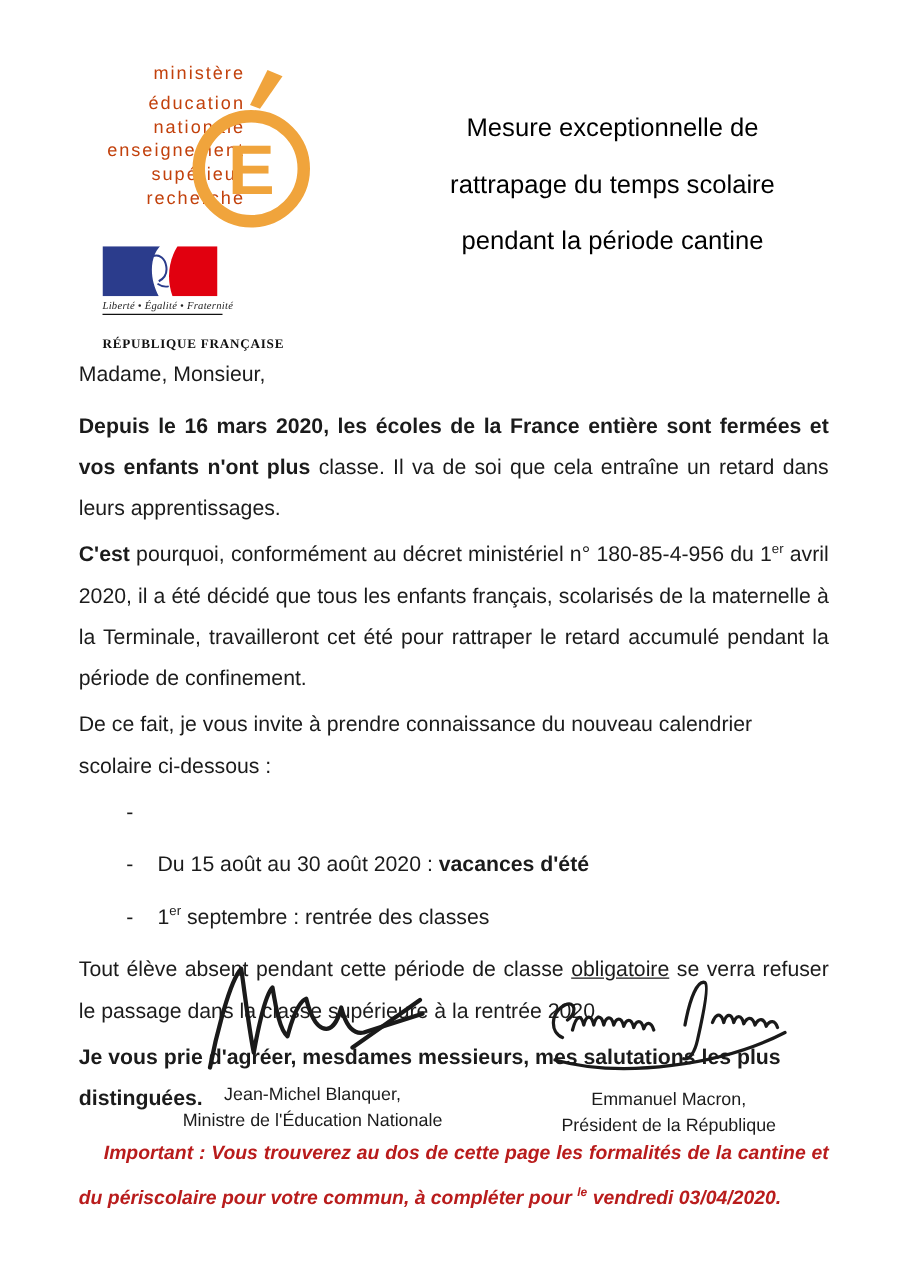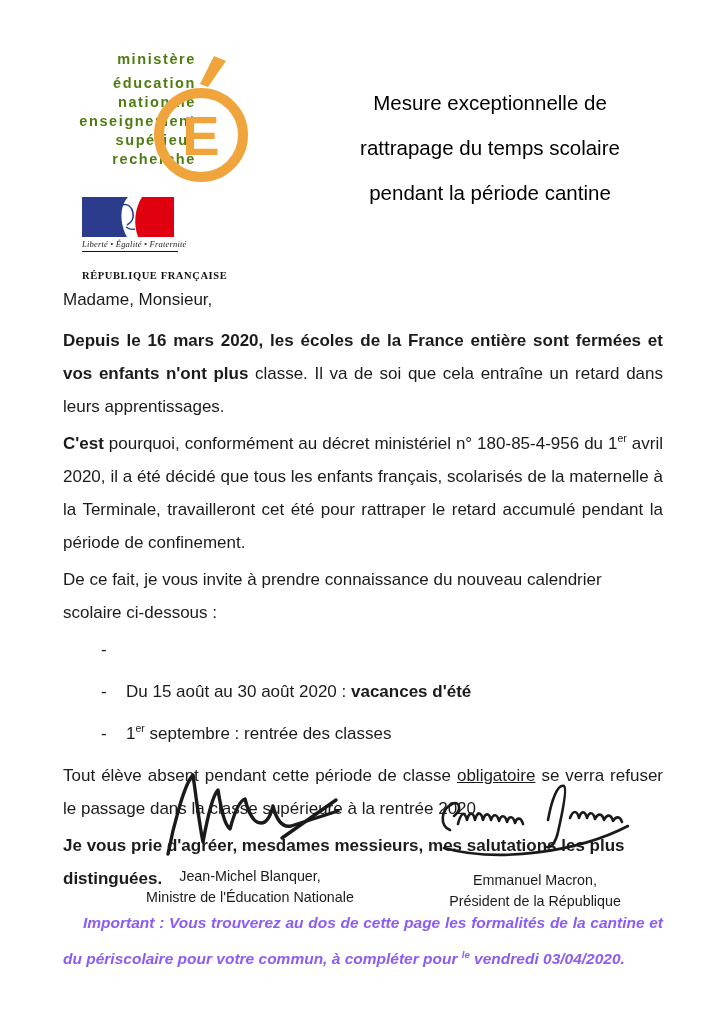--- a/index.html
+++ b/index.html
@@ -4,21 +4,21 @@
 <style>
   html,body{margin:0;padding:0;background:#e8e8e8;}
   .page{
     position:relative;width:725px;height:1024px;margin:0 auto;
     background:#ffffff;overflow:hidden;
     font-family:"Liberation Sans",sans-serif;color:#1b1b1b;
   }
   
   .ministry-block{position:absolute;top:50px;left:78px;width:118px;text-align:right;}
   .ministry-line{
-    color:#4d7c0f;font-size:14.5px;line-height:19px;font-weight:700;
+    color:#c2410c;font-size:14.5px;line-height:19px;font-weight:400;
     letter-spacing:1.6px;white-space:nowrap;
   }
   .ministry-line.first{margin-bottom:5px;}
   .e-logo{position:absolute;top:54px;left:150px;width:102px;height:132px;}
   .marianne-block{position:absolute;top:197px;left:82px;width:96px;}
   .flag-svg{display:block;width:92px;height:40px;}
   .motto{
     font-family:"Liberation Serif",serif;font-style:italic;font-size:8.5px;
     color:#222;padding:2px 0 2px;white-space:nowrap;letter-spacing:.2px;
   }
@@ -44,21 +44,21 @@
   .sig-col{position:absolute;top:0;width:270px;text-align:center;}
   .sig-col.left{left:115px;text-align:center;}
   .sig-col.right{left:400px;}
   .sig-svg{display:block;margin:0 auto;}
   .sig-name{font-size:14.3px;line-height:21px;margin-top:6px;}
   .sig-role{font-size:14.3px;line-height:21px;}
   
   .footnote{
     position:absolute;top:905px;left:63px;width:600px;
     font-weight:bold;font-style:italic;font-size:15.5px;line-height:36px;
-    text-align:justify;text-indent:20px;color:#8b5cf6;
+    text-align:justify;text-indent:20px;color:#b91c1c;
   }
 </style>
 </head>
 <body>
 
 <div class="page">
 
   <div class="ministry-block">
     <div class="ministry-line first">ministère</div>
     <div class="ministry-line">éducation</div>

